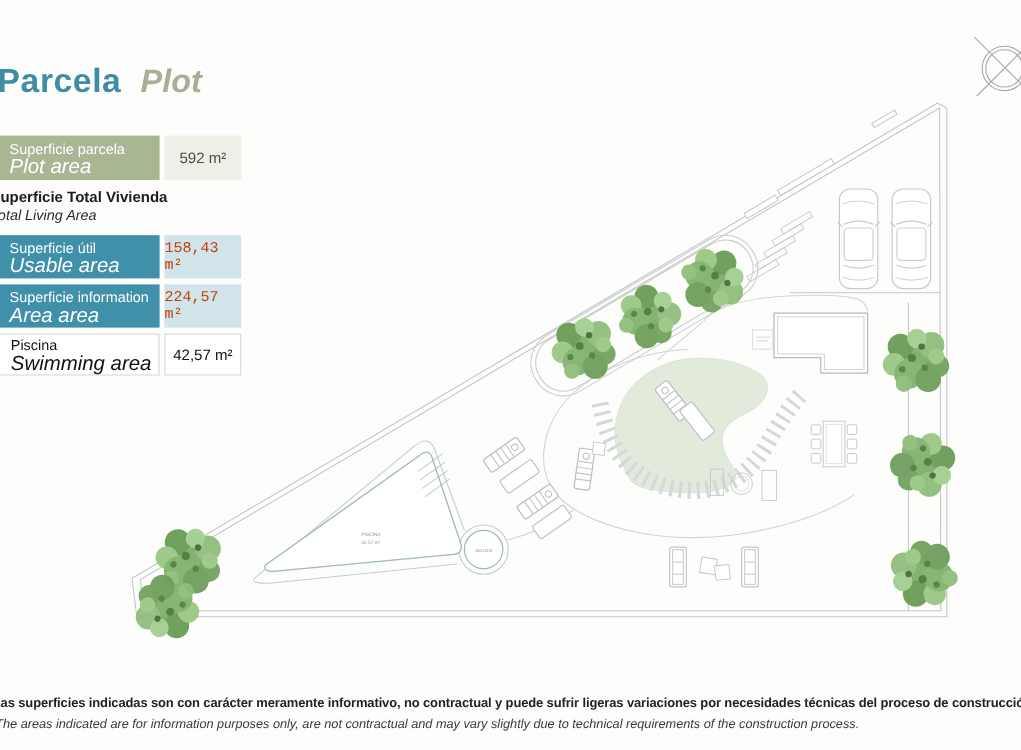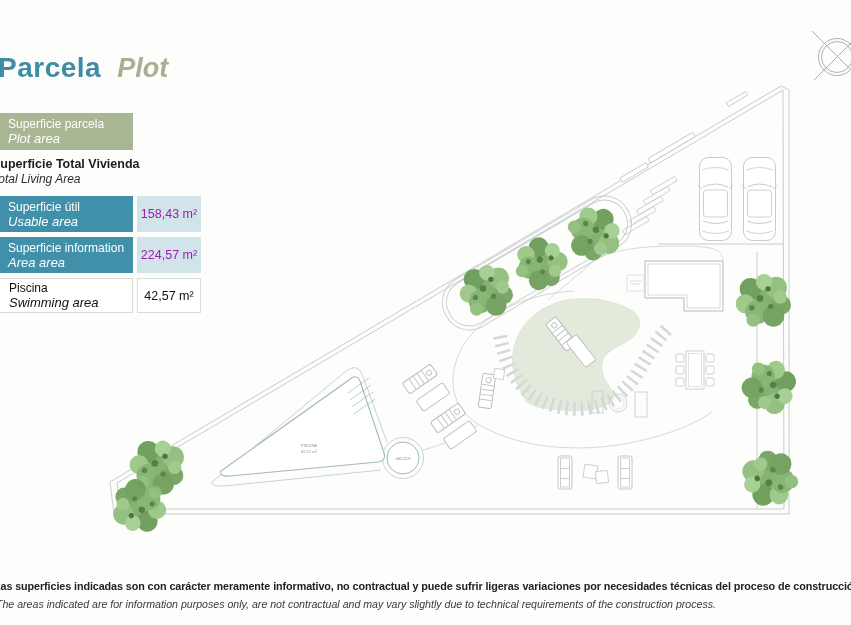--- a/index.html
+++ b/index.html
@@ -15,31 +15,31 @@
   }
   
   .title{position:absolute;left:-2px;top:52px;white-space:nowrap;}
   .title .es{font-size:28px;font-weight:bold;color:var(--title-teal);letter-spacing:.5px;}
   .title .en{font-size:27px;font-style:italic;font-weight:bold;color:var(--olive);margin-left:16px;margin-top:32px;}
   
   .legend{position:absolute;left:-10px;top:113px;width:214px;}
   .trow{display:flex;gap:4px;margin-bottom:5px;}
   .tlabel{width:143px;padding:4px 6px 4px 18px;display:flex;flex-direction:column;justify-content:center;}
   .tlabel .l1{font-size:12px;font-weight:normal;line-height:15px;white-space:nowrap;}
-  .tlabel .l2{font-size:13px;font-style:italic;line-height:14px;white-space:nowrap;}
+  .tlabel .l2{font-size:17px;font-style:italic;line-height:14px;white-space:nowrap;}
   .tvalue{width:64px;display:flex;align-items:center;justify-content:center;font-size:12.5px;}
   .row-sage{height:37px;}
   .row-sage .tlabel{background:var(--sage);color:#fff;}
   .row-sage .tvalue{background:var(--sage-val);color:#4b4b45;}
   .theading{margin:6px 0 9px 2px;white-space:nowrap;}
   .theading .h1{font-size:12.5px;font-weight:bold;line-height:16px;color:#1c1c1c;}
   .theading .h2{font-size:12px;font-style:italic;line-height:15px;color:#2c2c2c;}
   .row-teal{height:36px;}
   .row-teal .tlabel{background:var(--teal);color:#fff;}
-  .row-teal .tvalue{background:var(--teal-val);color:#a21caf;}
+  .row-teal .tvalue{background:var(--teal-val);color:#c2410c;font-family:Liberation Mono, monospace;}
   .row-plain{height:35px;}
   .row-plain .tlabel{background:#fff;border:1px solid #d9dcd9;color:#111;}
   .row-plain .tvalue{background:#fff;border:1px solid #d9dcd9;color:#111;}
   
   .plan{position:absolute;left:0;top:0;width:851px;height:625px;}
   
   .footer-es{position:absolute;left:-6px;top:580px;white-space:nowrap;font-size:10.8px;font-weight:bold;color:#222;letter-spacing:-0.1px;}
   .footer-en{position:absolute;left:-4px;top:598px;white-space:nowrap;font-size:10.6px;font-style:italic;color:#3a3a3a;}
 </style>
 </head>
@@ -228,20 +228,21 @@
   <span class="es">Parcela</span><span class="en">Plot</span>
 </div>
 
 <div class="legend">
 
   <div class="trow row-sage">
     <div class="tlabel">
       <div class="l1">Superficie parcela</div>
       <div class="l2">Plot area</div>
     </div>
+    <div class="tvalue">592 m²</div>
   </div>
 
   <div class="theading">
     <div class="h1">Superficie Total Vivienda</div>
     <div class="h2">Total Living Area</div>
   </div>
 
   <div class="trow row-teal">
     <div class="tlabel">
       <div class="l1">Superficie útil</div>

